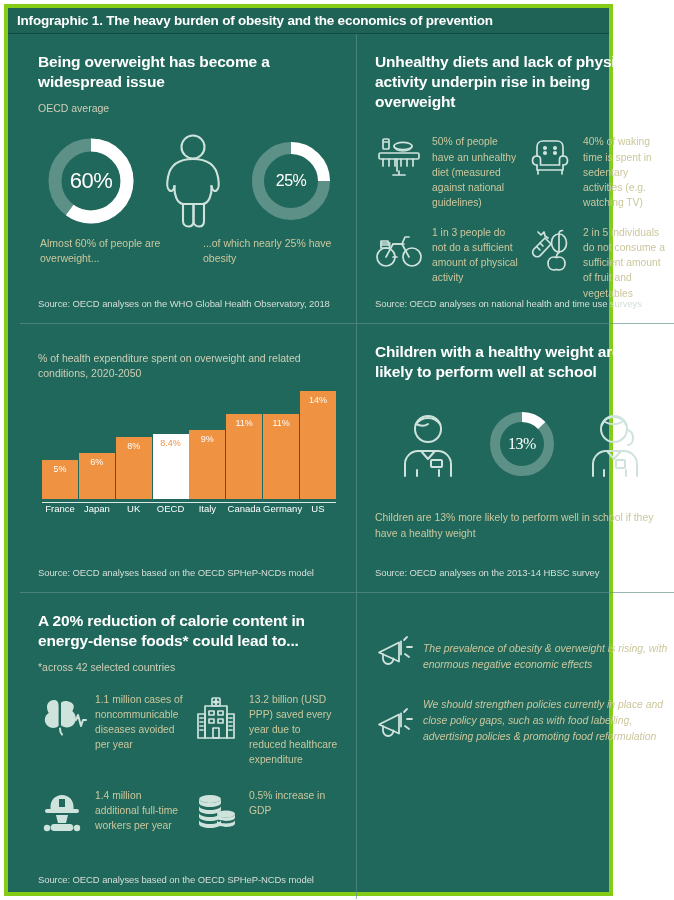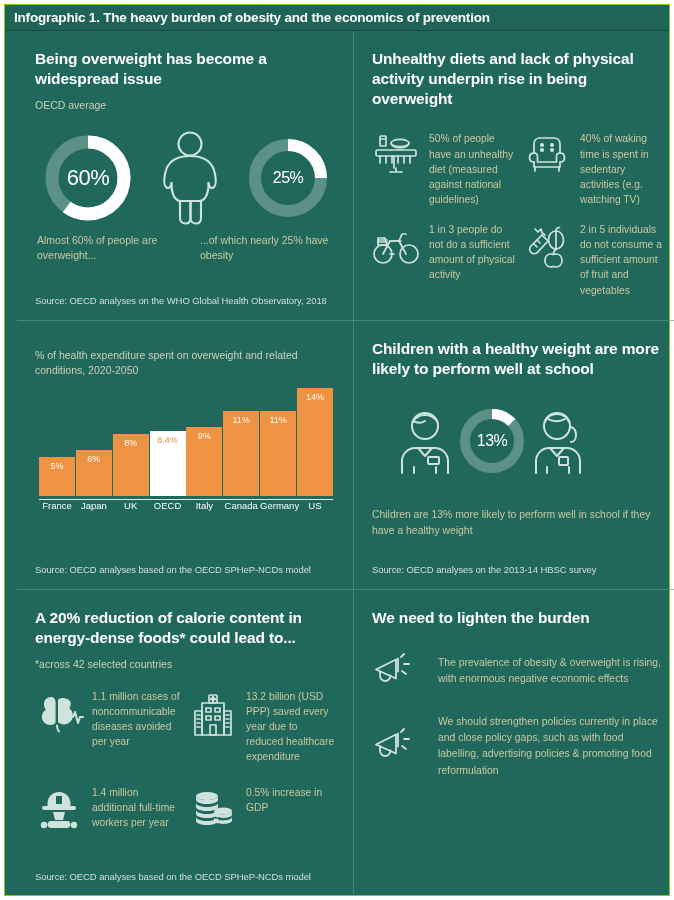--- a/index.html
+++ b/index.html
@@ -2,22 +2,22 @@
 <html><head>
 <meta charset="utf-8">
 <style>
   html,body{margin:0;padding:0;background:#fff;}
   body{font-family:"Liberation Sans",sans-serif;}
   #page{
     position:relative;width:674px;height:900px;overflow:hidden;
     background:#fff;box-sizing:border-box;
   }
   #frame{
-    position:absolute;left:4px;top:4px;width:666px;height:892px;
-    border:1px solid #84cc16;box-sizing:border-box;background:#21685c;
+    position:absolute;left:4px;top:4px;width:609px;height:892px;
+    border:4px solid #84cc16;box-sizing:border-box;background:#21685c;
   }
   
   #header{
     position:absolute;left:0;top:0;width:100%;height:26px;
     background:#1f6357;border-bottom:1px solid #0f4b42;box-sizing:border-box;
     display:flex;align-items:center;
   }
   #header .title{
     color:#ffffff;font-size:13.5px;font-weight:bold;padding-left:9px;
     letter-spacing:-0.2px;white-space:nowrap;
@@ -74,25 +74,25 @@
   .bar.hl .blabel{color:#ef9242;}
   .axis{
     position:absolute;left:4px;right:4px;bottom:16px;height:1px;background:#ffffff;opacity:.85;
   }
   .xlabels{
     position:absolute;left:4px;right:4px;bottom:0;height:16px;
     display:flex;justify-content:space-between;
   }
   .xlabels span{width:36px;text-align:center;color:#ffffff;font-size:9.5px;}
   
-  .kids{display:flex;align-items:center;justify-content:flex-start;margin-top:26px;padding:0 22px;}
+  .kids{display:flex;align-items:center;justify-content:space-between;margin-top:26px;padding:0 22px;font-family:Liberation Serif, serif;}
   .kid-note{color:#cbc79d;font-size:10.4px;line-height:1.55;margin-top:30px;width:285px;}
   
   .bullets{margin-top:24px;display:flex;flex-direction:column;gap:24px;}
-  .bullet{display:flex;gap:24px;align-items:center;}
+  .bullet{display:flex;gap:6px;align-items:flex-end;font-style:italic;}
   .bullet .ico{flex:0 0 auto;width:42px;height:38px;}
   .bullet .txt{color:#cbc79d;font-size:10.4px;line-height:1.55;}
   svg{display:block;overflow:visible;}
 </style>
 </head>
 <body>
 
 <div id="page">
   <div id="frame">
 
@@ -210,20 +210,21 @@
                 <path d="M33 9c0-2 1.5-3.5 3.5-3.5"></path>
                 <path d="M28 32c-3.5 0-6 2.8-6 6.5s2.5 6.5 6 6.5c1.2 0 2-0.5 2.5-0.5s1.3 0.5 2.5 0.5c3.5 0 6-2.8 6-6.5S36.5 32 33 32c-1.2 0-2 0.5-2.5 0.5S29.2 32 28 32z"></path>
                 <path d="M30.5 32c0-2 0.8-3.5 2.5-4.5"></path>
               </svg>
             </div>
             <div class="txt">2 in 5 individuals do not consume a sufficient amount of fruit and vegetables</div>
           </div>
 
         </div>
 
+        <div class="source">Source: OECD analyses on national health and time use surveys</div>
       </div>
 
       <div class="hrule"></div>
 
       <div class="panel">
         <div class="subnote">% of health expenditure spent on overweight and related conditions, 2020-2050</div>
 
         <div class="chart">
           <div class="bars" id="bars">
               <div class="barcell">
@@ -395,21 +396,20 @@
           </div>
 
         </div>
 
         <div class="source">Source: OECD analyses based on the OECD SPHeP-NCDs model</div>
       </div>
 
       <div class="vrule"></div>
 
       <div class="panel right">
-        <h2 class="panel-title">We need to lighten the burden</h2>
 
         <div class="bullets">
 
           <div class="bullet">
             <div class="ico">
               <svg width="42" height="38" viewBox="0 0 42 38" fill="none" stroke="#cfe3dd" stroke-width="1.8" stroke-linecap="round" stroke-linejoin="round">
                 <path d="M4 17.5l20-10v19l-20-9z"></path>
                 <path d="M8 19.2v4.3c0 3 2.3 5.5 5.2 5.5s5.2-2.5 5.2-5.5v-0.2"></path>
                 <path d="M29 5l3-3M32 12h5M30 19l4 3"></path>
                 <path d="M26 6.5v13"></path>

